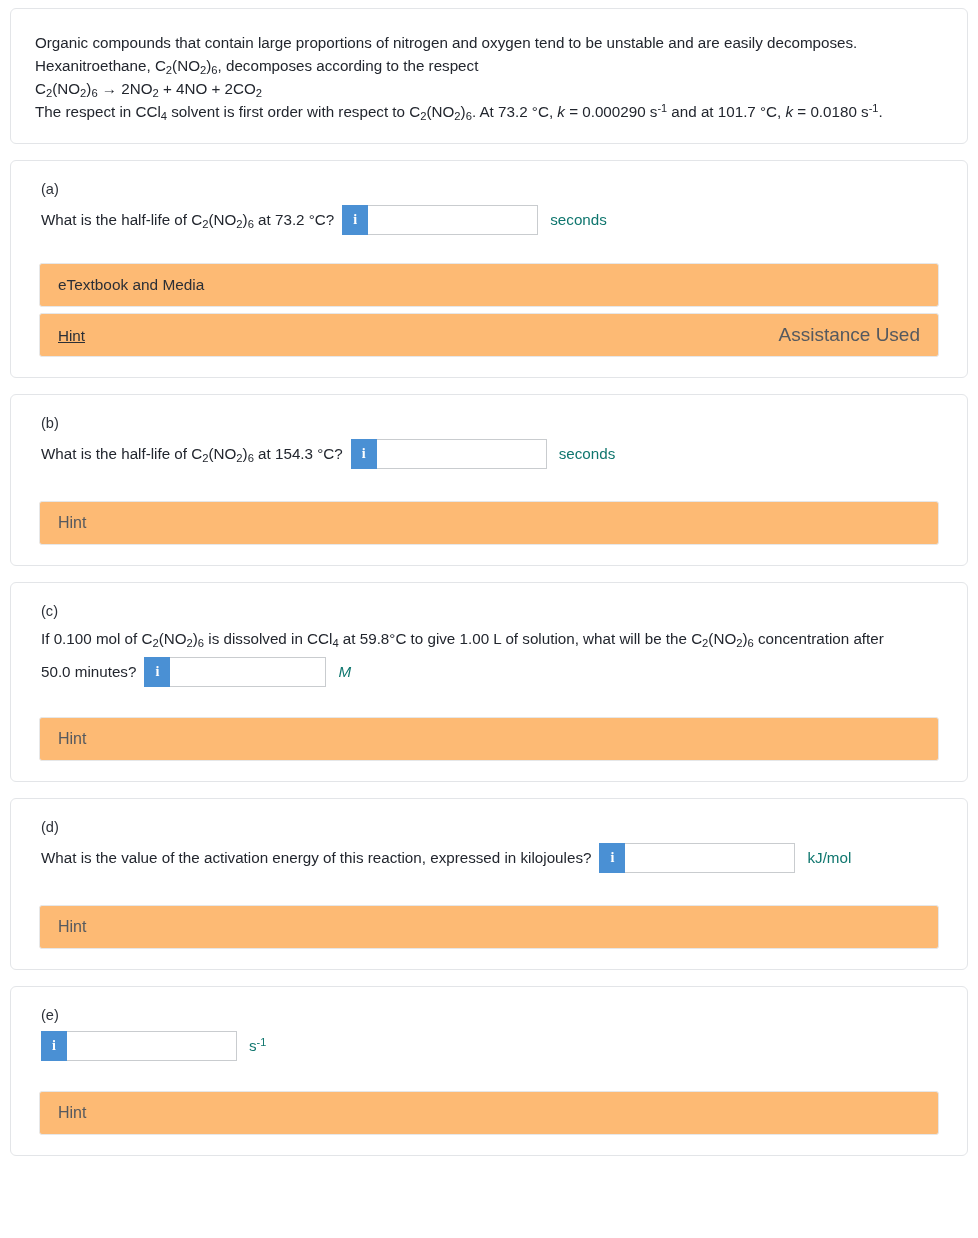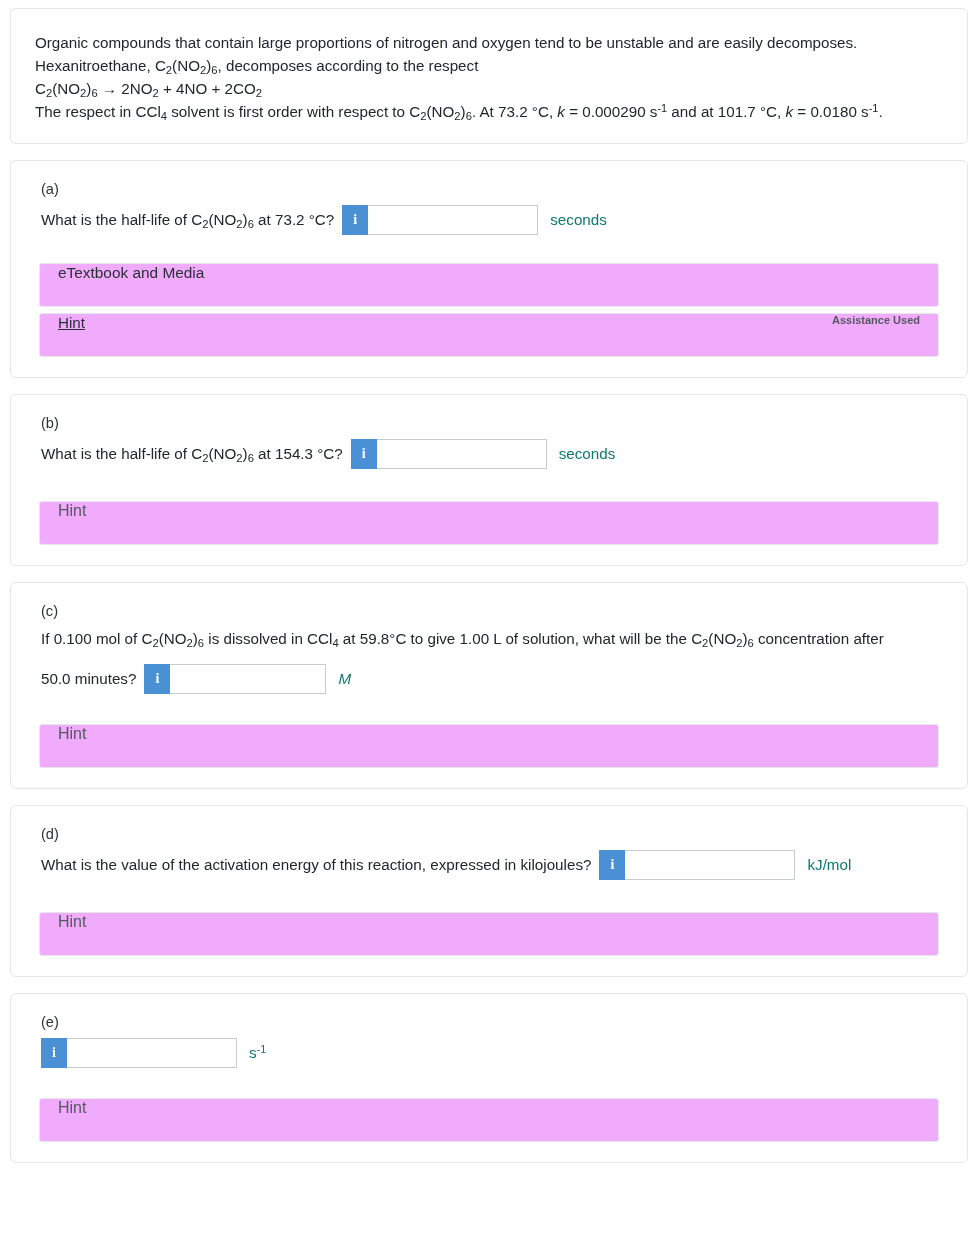--- a/index.html
+++ b/index.html
@@ -108,47 +108,47 @@
     margin-left: 12px;
     font-size: 15.2px;
     color: #0f766e;
     white-space: nowrap;
   }
   .unit.ital { font-style: italic; }
 
   
   .bars { margin-top: 26px; }
   .bar {
-    background: #f0abfc;
+    background: #fdba74;
     border: 1px solid #e6e7e8;
     border-radius: 3px;
     height: 44px;
     display: flex;
+    align-items: center;
     justify-content: space-between;
     padding: 0 18px;
     margin-bottom: 6px;
   }
   .bar:last-child { margin-bottom: 0; }
   .bar-label {
     font-size: 15.4px;
     color: #2b2f36;
   }
   .bar-label.linklike {
     text-decoration: underline;
     cursor: pointer;
     font-size: 15.2px;
   }
   .bar-label.gray {
     color: #55595f;
     font-size: 16px;
   }
   .bar-right {
-    font-size: 11px;
+    font-size: 19px;
     color: #55595f;
-    font-weight: bold;
   }
 
   
   sub { font-size: 0.74em; line-height: 0; vertical-align: -0.28em; }
   sup { font-size: 0.72em; line-height: 0; vertical-align: 0.45em; }
   .ital { font-style: italic; }
 
   .card-a .bars { margin-top: 28px; }
   .card-b .bars, .card-d .bars { margin-top: 32px; }
   .card-c .bars { margin-top: 30px; }
@@ -228,21 +228,21 @@
   </div>
 
   <div class="card card-c">
     <div class="card-inner">
       <div class="part-label">(c)</div>
 
       <div class="q-text-wrap">
         <span>If 0.100 mol of C</span><sub>2</sub><span>(NO</span><sub>2</sub><span>)</span><sub>6</sub><span> is dissolved in CCl</span><sub>4</sub><span> at 59.8°C to give 1.00 L of solution, what will be the C</span><sub>2</sub><span>(NO</span><sub>2</sub><span>)</span><sub>6</sub><span> concentration after</span>
       </div>
 
-      <div class="q-row" style="margin-top:12px">
+      <div class="q-row" style="margin-top:5px">
         <span class="q-text">50.0 minutes?</span>
 
         <span class="answer-field">
           <button class="info-btn">i</button>
           <input class="answer-input" style="width: 156px;" type="text" value="">
         </span>
 
         <span class="unit ital">M</span>
       </div>
 

